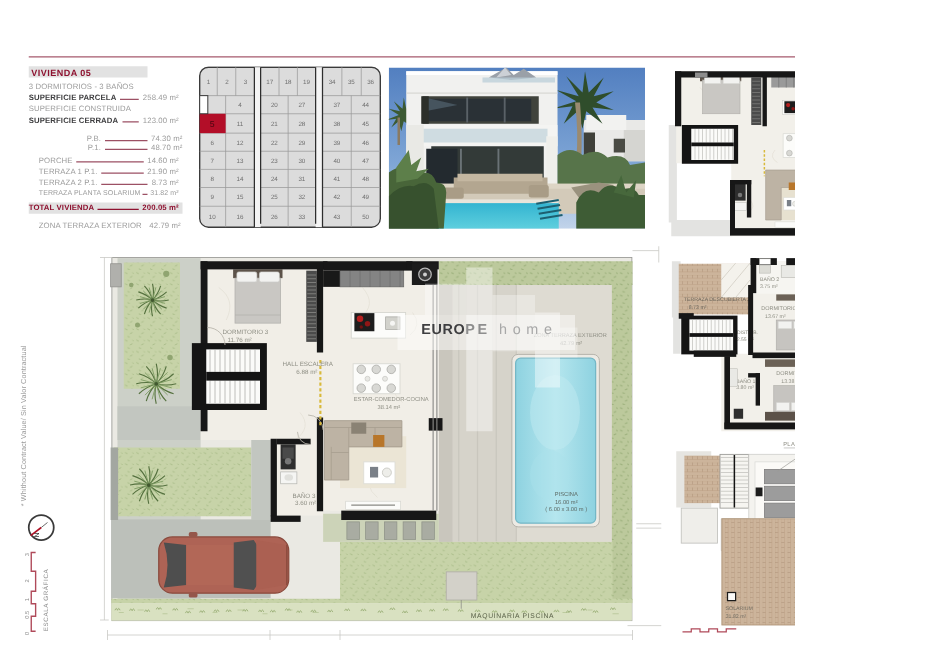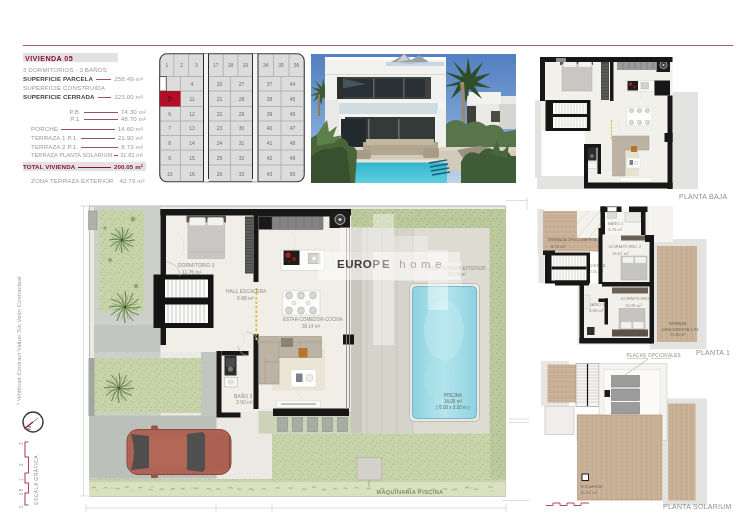--- a/index.html
+++ b/index.html
@@ -1,16 +1,16 @@
 <!DOCTYPE html>
 <html><head>
 <meta charset="utf-8">
 <style>
   html,body{margin:0;padding:0;background:#fff;}
-  .page{position:relative;width:756px;height:528px;background:#fff;overflow:hidden;
+  .page{position:relative;width:636px;height:528px;background:#fff;overflow:hidden;
         font-family:"Liberation Sans",sans-serif;}
   .abs{position:absolute;}
   .row{position:absolute;left:23px;width:120px;display:flex;align-items:flex-end;
        font-size:6.2px;color:#9b9b9b;letter-spacing:.1px;white-space:nowrap;}
   .row .lead{flex:1;border-bottom:1px solid #9c5064;margin:0 3px 2px 3px;}
   .row .val{color:#9b9b9b;}
   .bold{color:#3f3f41;font-weight:bold;}
   .dred{color:#8e1230;font-weight:bold;}
   .band{background:#e2e2e2;}
   .planlabel{position:absolute;color:#909090;font-size:7px;letter-spacing:0.25px;white-space:nowrap;}

